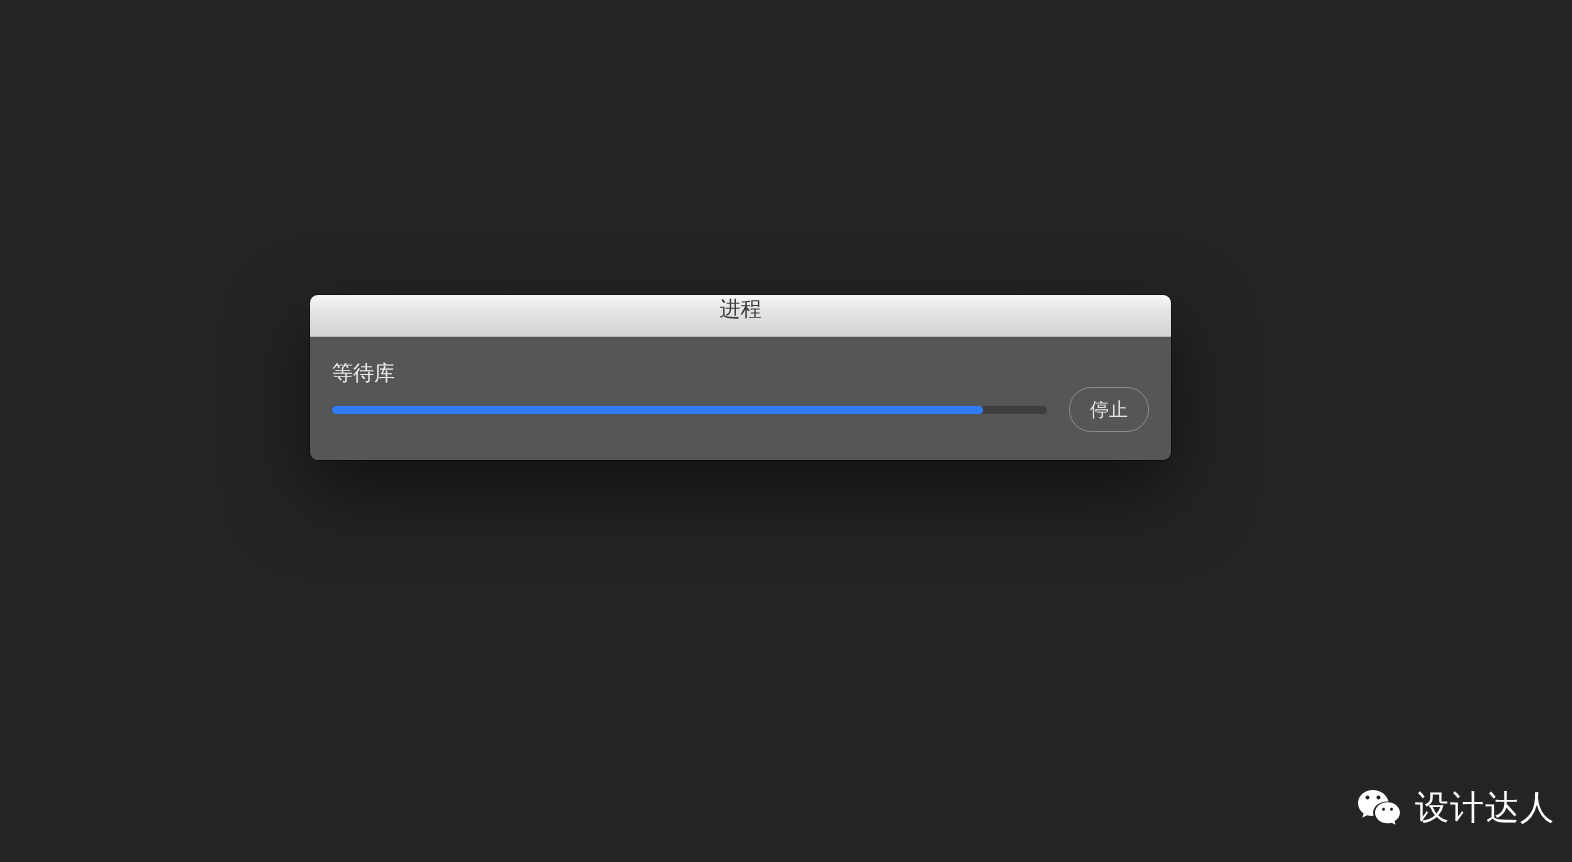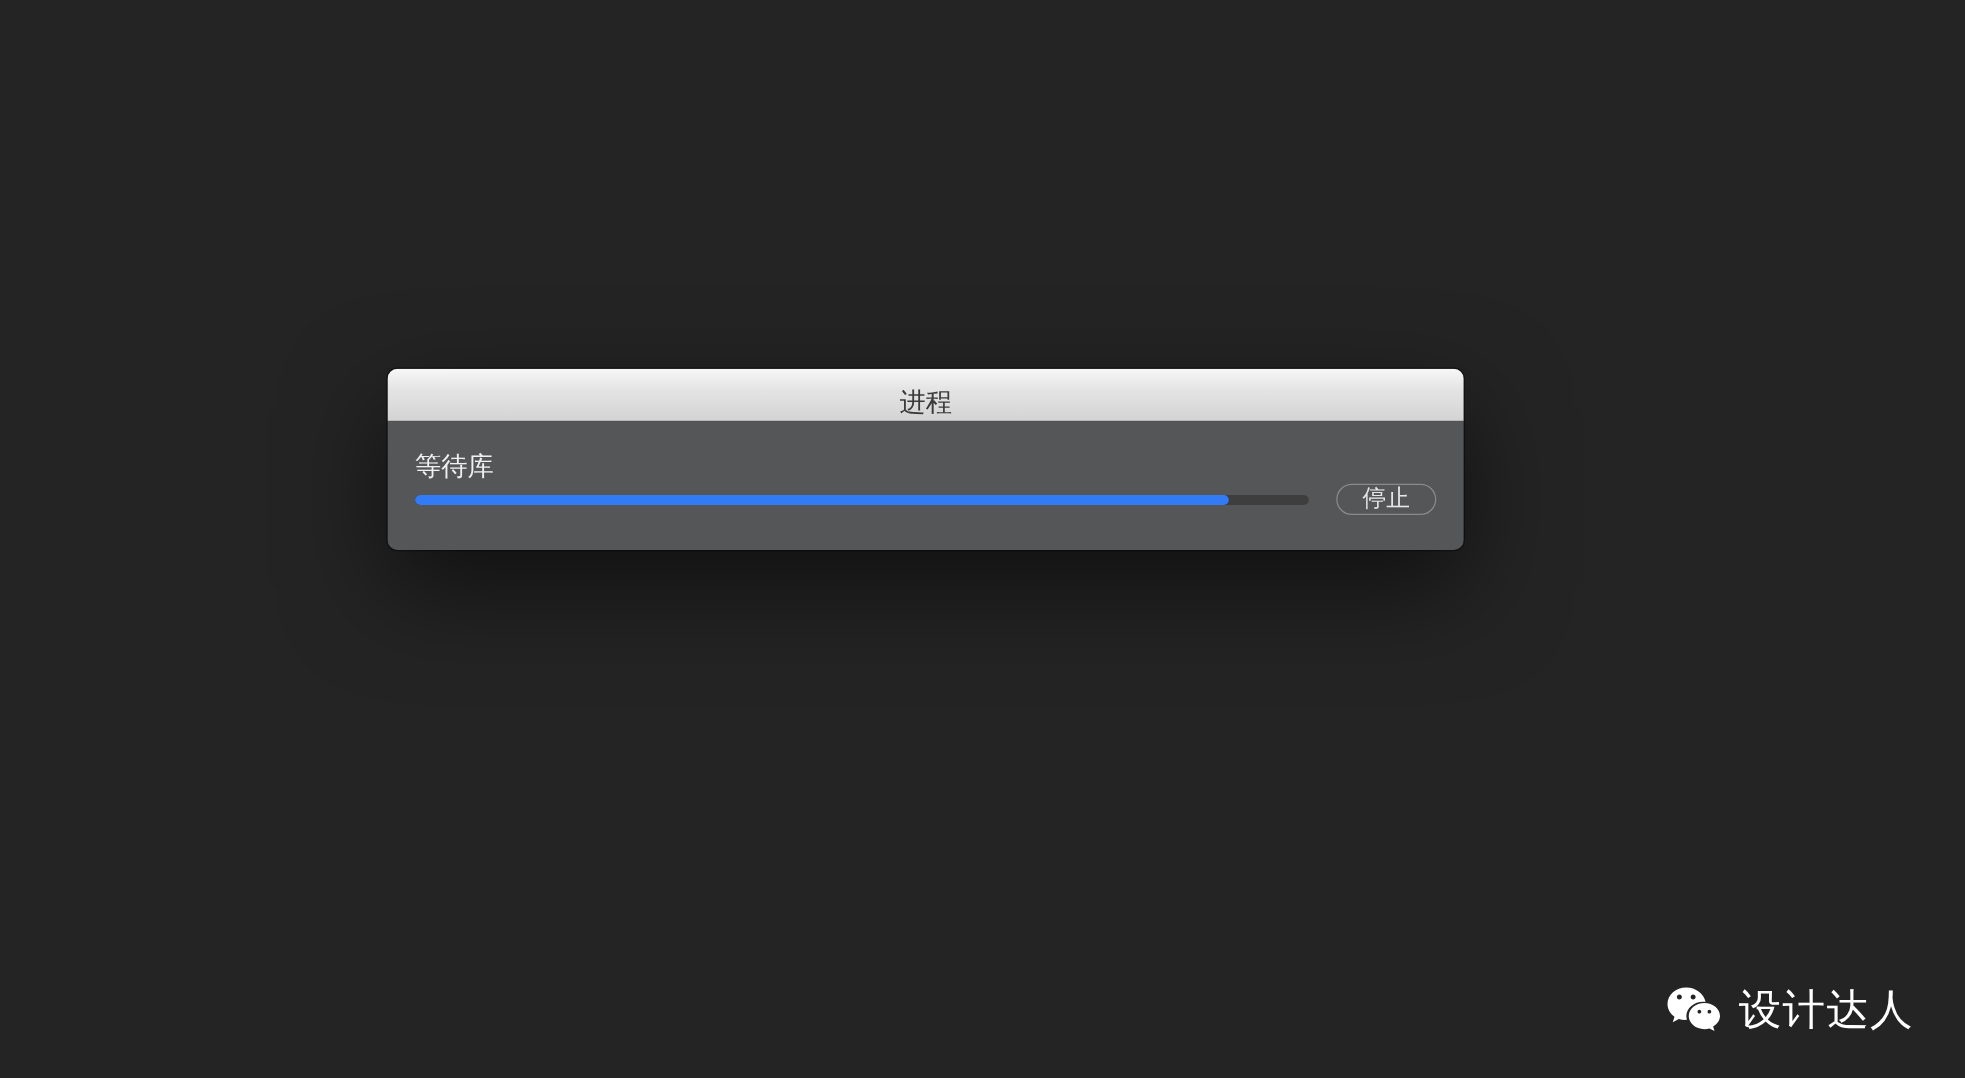--- a/index.html
+++ b/index.html
@@ -21,21 +21,21 @@
       top: 295px;
       width: 861px;
       border-radius: 8px;
       overflow: hidden;
       box-shadow: 0 30px 80px rgba(0,0,0,0.55), 0 0 0 1px rgba(0,0,0,0.4);
     }
     .titlebar {
       height: 42px;
       background: linear-gradient(to bottom, #f7f7f7 0%, #e4e4e4 40%, #d4d4d4 100%);
       display: flex;
-      align-items: flex-end;
+      align-items: flex-start;
       justify-content: center;
       border-bottom: 1px solid #b8b8b8;
     }
     .titlebar-text {
       color: #3a3a3a;
       font-size: 21px;
       font-weight: 400;
     }
     .dialog-body {
       background: #555658;
@@ -62,30 +62,30 @@
     .progress-fill {
       height: 100%;
       background: #327bf6;
       border-radius: 4px;
     }
     .stop-button {
       background: transparent;
       border: 1.5px solid #8a8a8c;
       color: #e6e6e6;
       font-size: 19px;
-      padding: 2px 20px;
+      padding: 12px 20px;
       border-radius: 22px;
       cursor: pointer;
       font-family: inherit;
       font-weight: 300;
       line-height: 1;
     }
     .watermark {
       position: absolute;
-      right: 41px;
+      right: 17px;
       bottom: 30px;
       display: flex;
       align-items: center;
       gap: 12px;
     }
     .wechat-icon {
       width: 48px;
       height: 48px;
     }
     .watermark-text {

